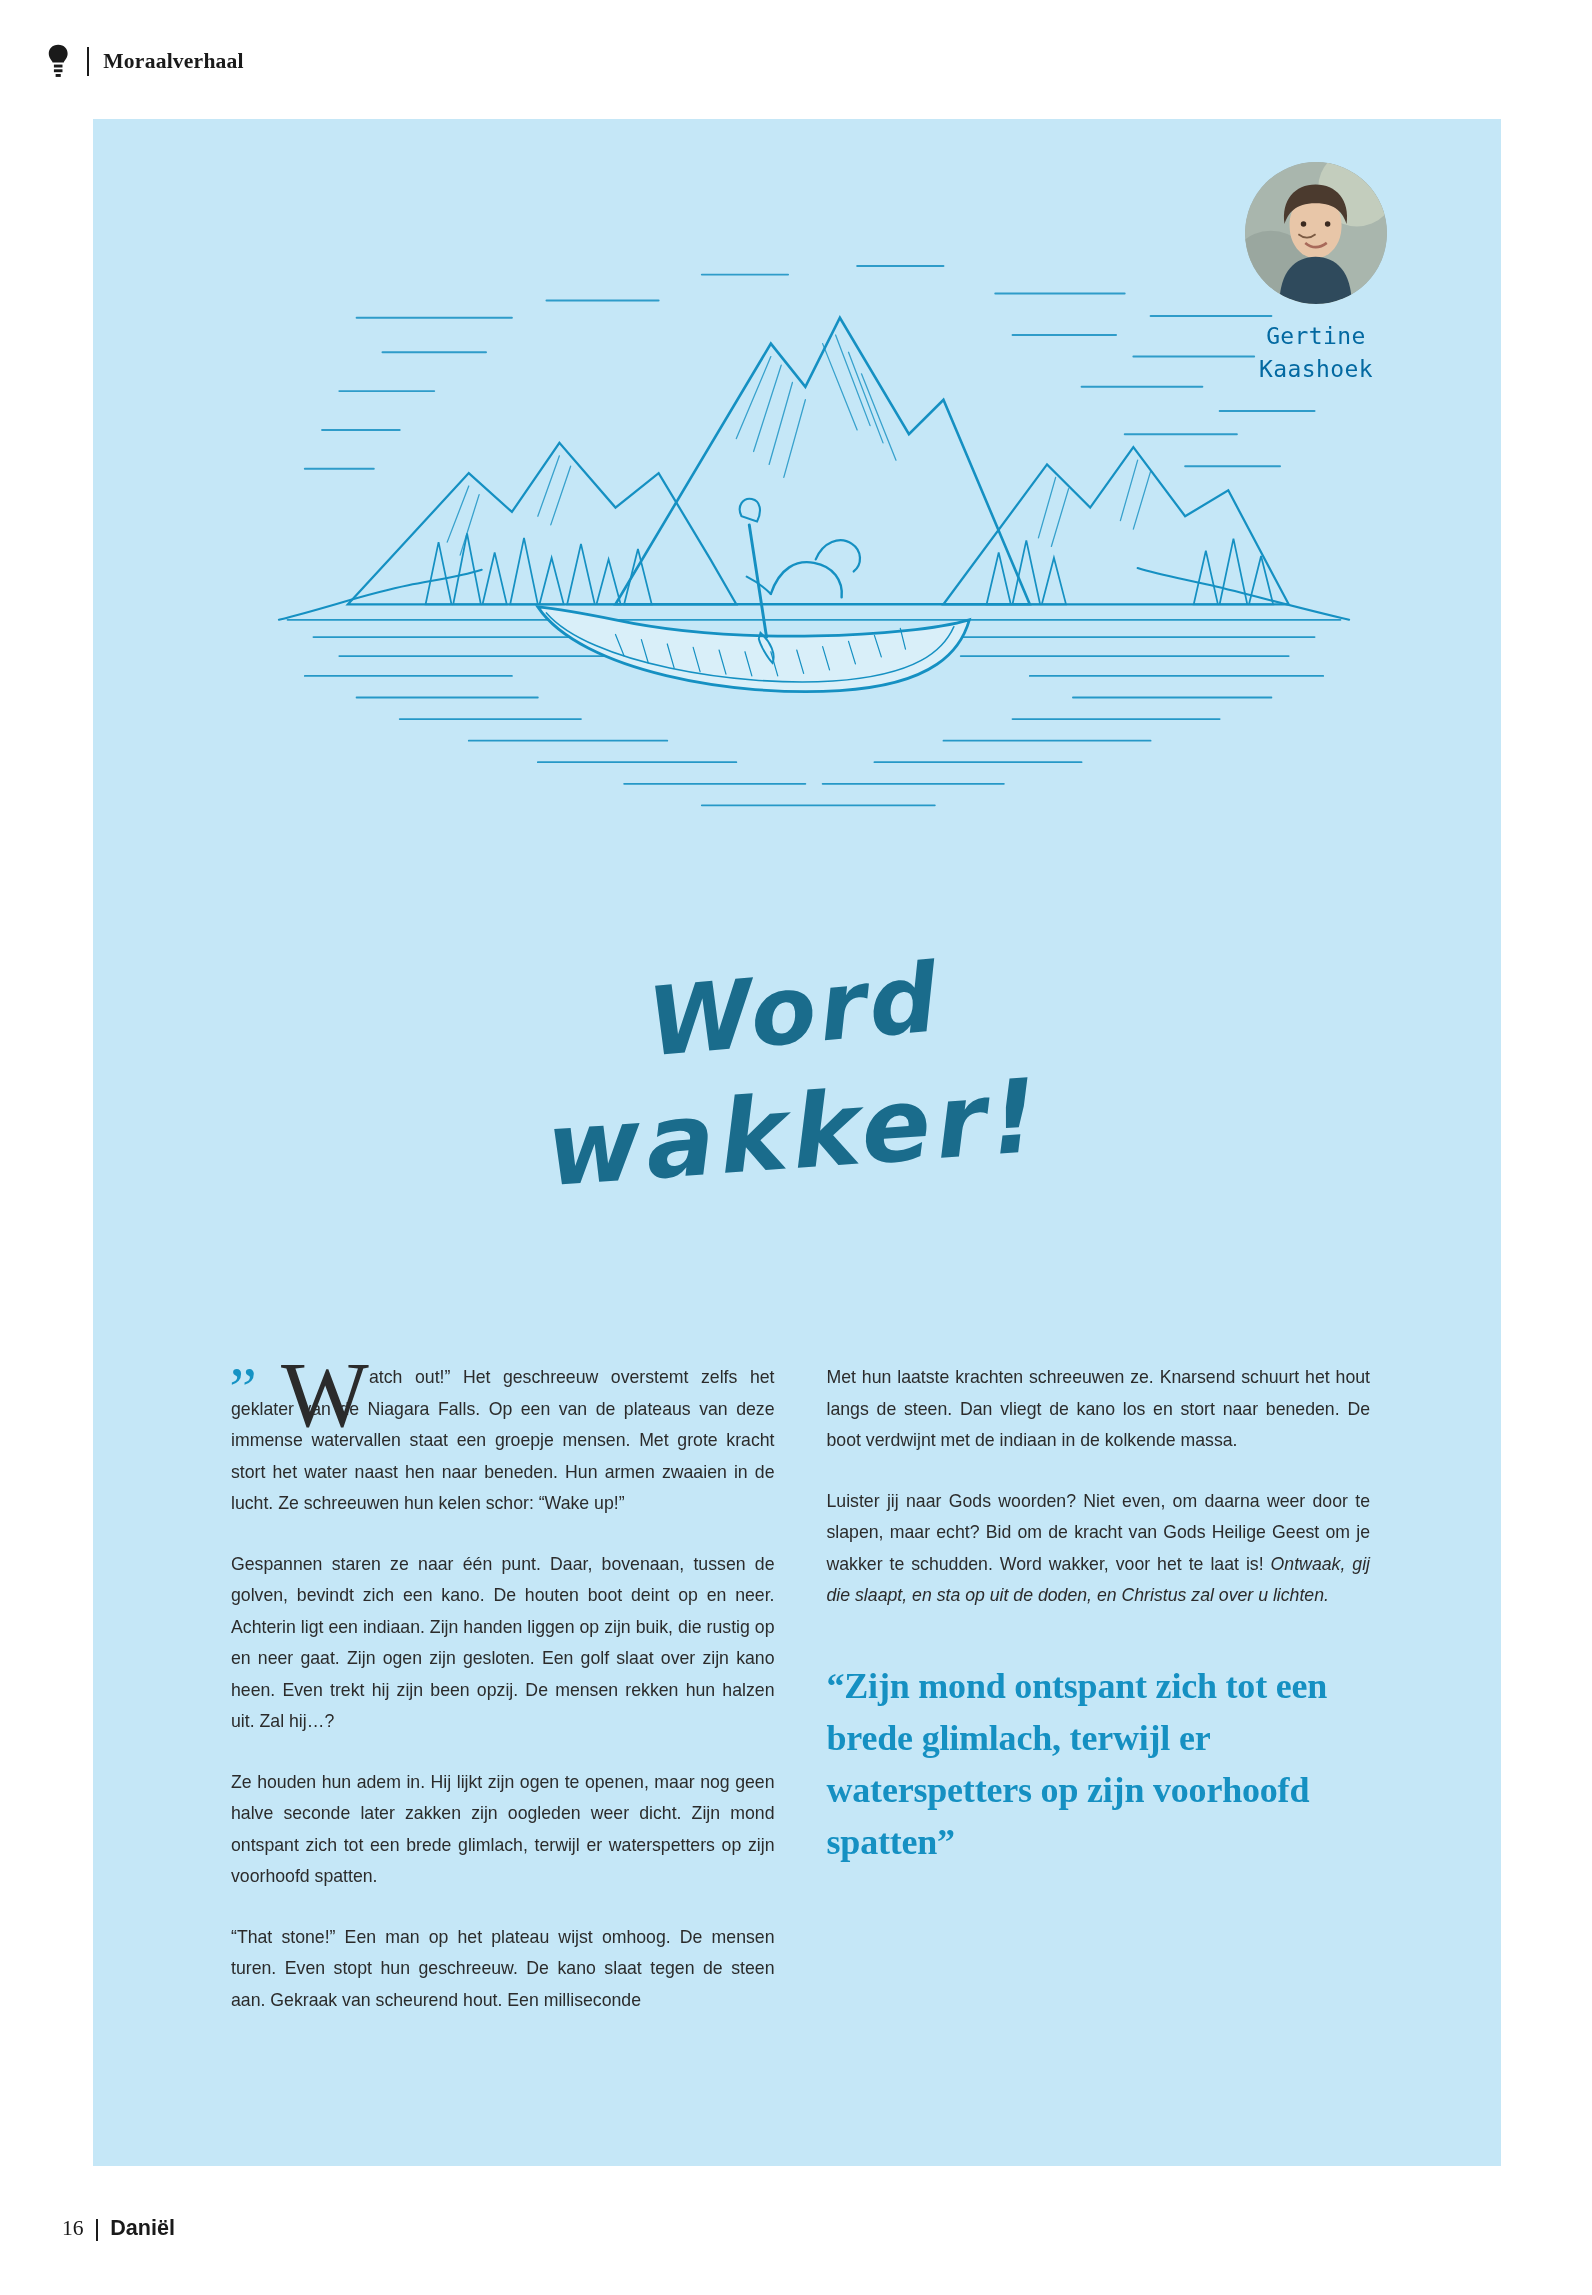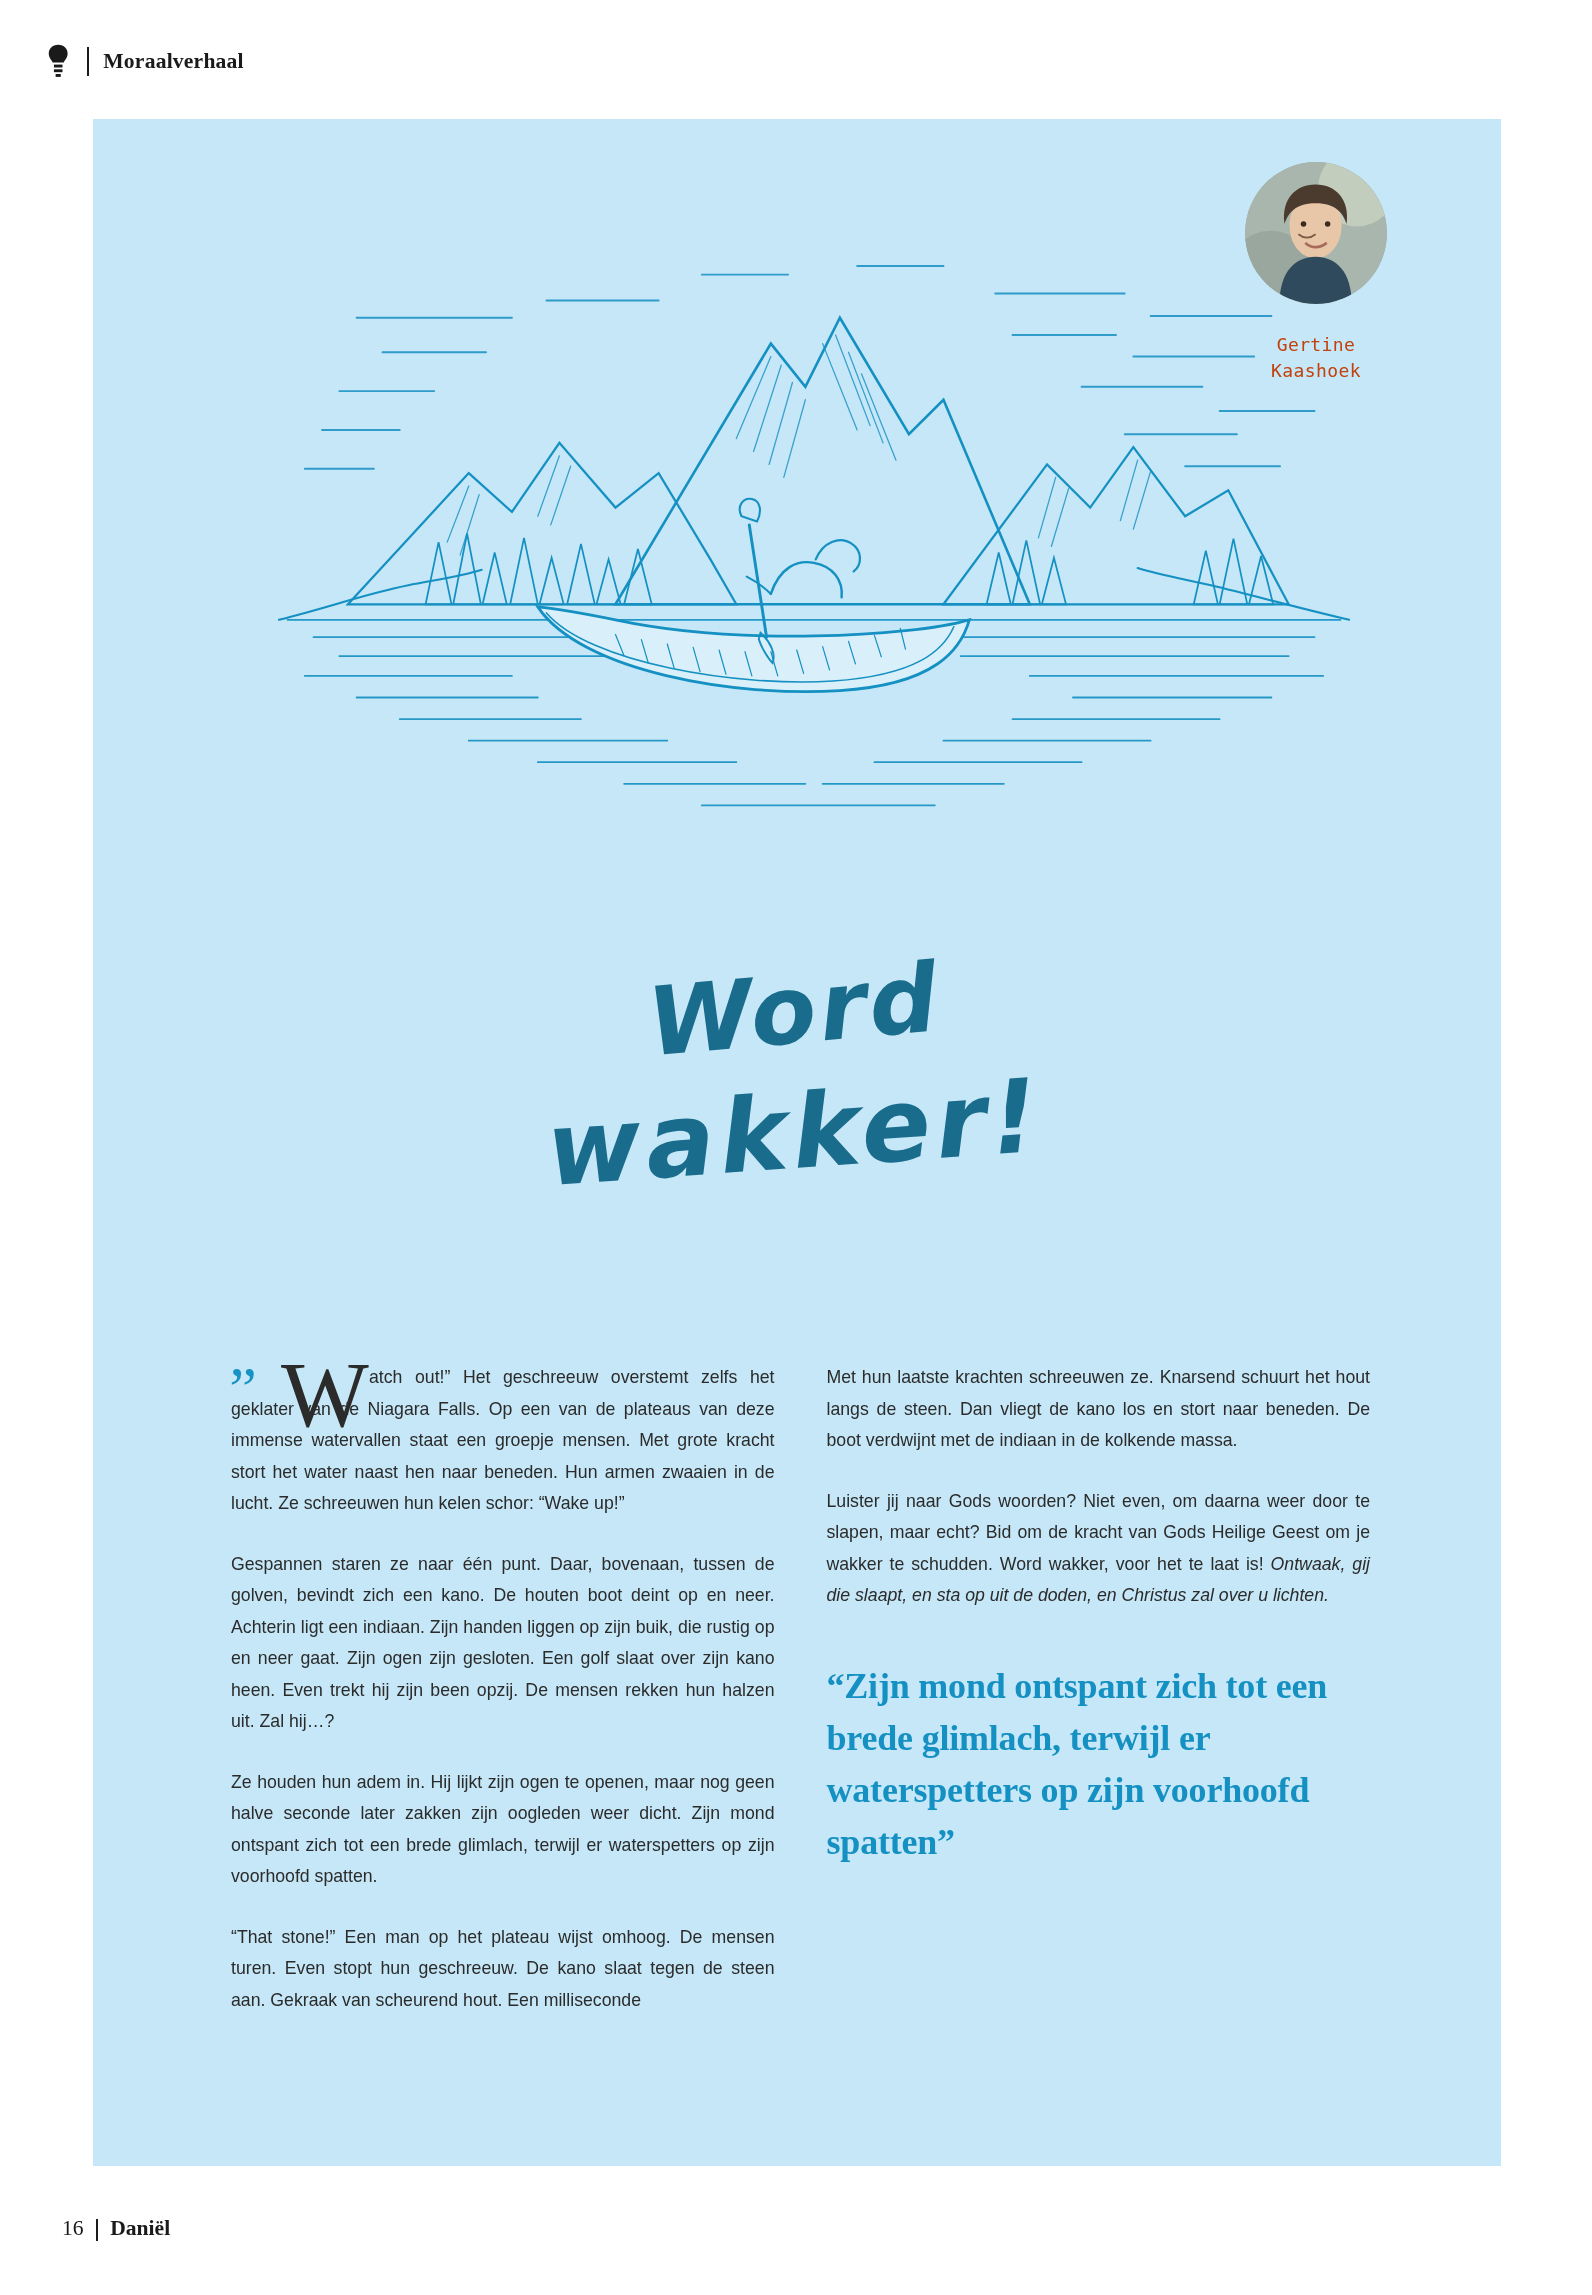--- a/index.html
+++ b/index.html
@@ -73,25 +73,25 @@
     width: 142px;
     height: 142px;
     border-radius: 50%;
     margin: 0 auto;
     overflow: hidden;
     position: relative;
     background: #9fb0ae;
   }
   .avatar svg { display: block; }
   .author-name {
-    margin-top: 28px;
+    margin-top: 16px;
     font-family: "DejaVu Sans Mono", monospace;
-    font-size: 18px;
+    font-size: 23px;
     line-height: 1.42;
-    color: #c2410c;
+    color: #0369a1;
     letter-spacing: 0.4px;
   }
 
   
   .story-title {
     position: absolute;
     left: 0;
     top: 820px;
     width: 1408px;
     text-align: center;
@@ -165,21 +165,21 @@
     font-size: 21.6px;
     color: #1a1a1a;
   }
   .footer-divider {
     width: 2.6px;
     height: 22.4px;
     background: #1a1a1a;
     margin: 0 12px;
   }
   .footer-brand {
-    font-family: Liberation Serif, serif;
+    font-family: Liberation Sans, sans-serif;
     font-weight: bold;
     font-size: 21.6px;
     color: #1a1a1a;
   }
 </style>
 </head>
 <body>
 
 <div class="page-header">
   <span class="bulb-icon">

